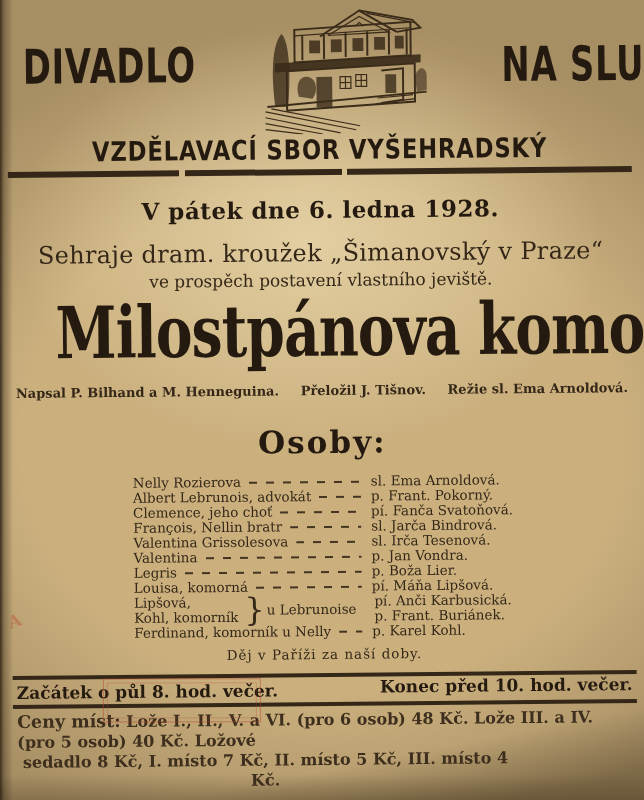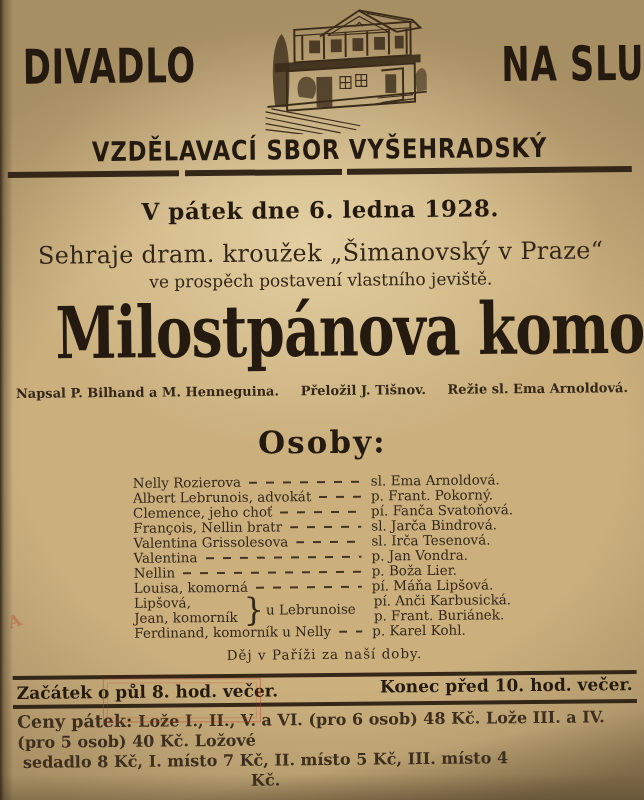--- a/index.html
+++ b/index.html
@@ -201,34 +201,34 @@
     <span class="cast-actor">sl. Irča Tesenová.</span>
   </div>
 
   <div class="cast-row">
     <span class="cast-role">Valentina</span>
     <span class="leader"></span>
     <span class="cast-actor">p. Jan Vondra.</span>
   </div>
 
   <div class="cast-row">
-    <span class="cast-role">Nellin</span>
+    <span class="cast-role">Legris</span>
     <span class="leader"></span>
     <span class="cast-actor">p. Boža Lier.</span>
   </div>
 
   <div class="cast-row">
     <span class="cast-role">Louisa, komorná</span>
     <span class="leader"></span>
     <span class="cast-actor">pí. Máňa Lipšová.</span>
   </div>
 </div>
       <div class="brace-group">
         <span class="bg-names cast-role" style="grid-row:1;">Lipšová,</span>
-        <span class="bg-names cast-role" style="grid-row:2;">Jean, komorník</span>
+        <span class="bg-names cast-role" style="grid-row:2;">Kohl, komorník</span>
         <span class="brace">}</span>
         <span class="brace-label">u Lebrunoise</span>
         <span class="leader brace-leader"></span>
         <span class="cast-actor" style="grid-column:5;grid-row:1;">pí. Anči Karbusická.</span>
         <span class="cast-actor" style="grid-column:5;grid-row:2;">p. Frant. Buriánek.</span>
       </div>
       <div class="cast-row">
         <span class="cast-role">Ferdinand, komorník u Nelly</span>
         <span class="leader"></span>
         <span class="cast-actor">p. Karel Kohl.</span>
@@ -237,21 +237,21 @@
     <div class="setting-line">Děj v Paříži za naší doby.</div>
 
     <div class="hr" style="margin-top:11px;"></div>
     <div class="schedule">
       <span>Začátek o půl 8. hod. večer.</span>
       <span class="right">Konec před 10. hod. večer.</span>
     </div>
     <div class="hr"></div>
     <div class="prices">
       <div class="prices-l1">
-        <span class="prices-label">Ceny pátek:</span>
+        <span class="prices-label">Ceny míst:</span>
         <span>Lože I., II., V. a VI. (pro 6 osob) 48 Kč. Lože III. a IV. (pro 5 osob) 40 Kč. Ložové</span>
       </div>
       <div class="prices-l2">sedadlo 8 Kč, I. místo 7 Kč, II. místo 5 Kč, III. místo 4 Kč.</div>
     </div>
 
     <div class="stamp"></div>
     <span class="pencil-mark">A</span>
   </div>
 </div>
 

